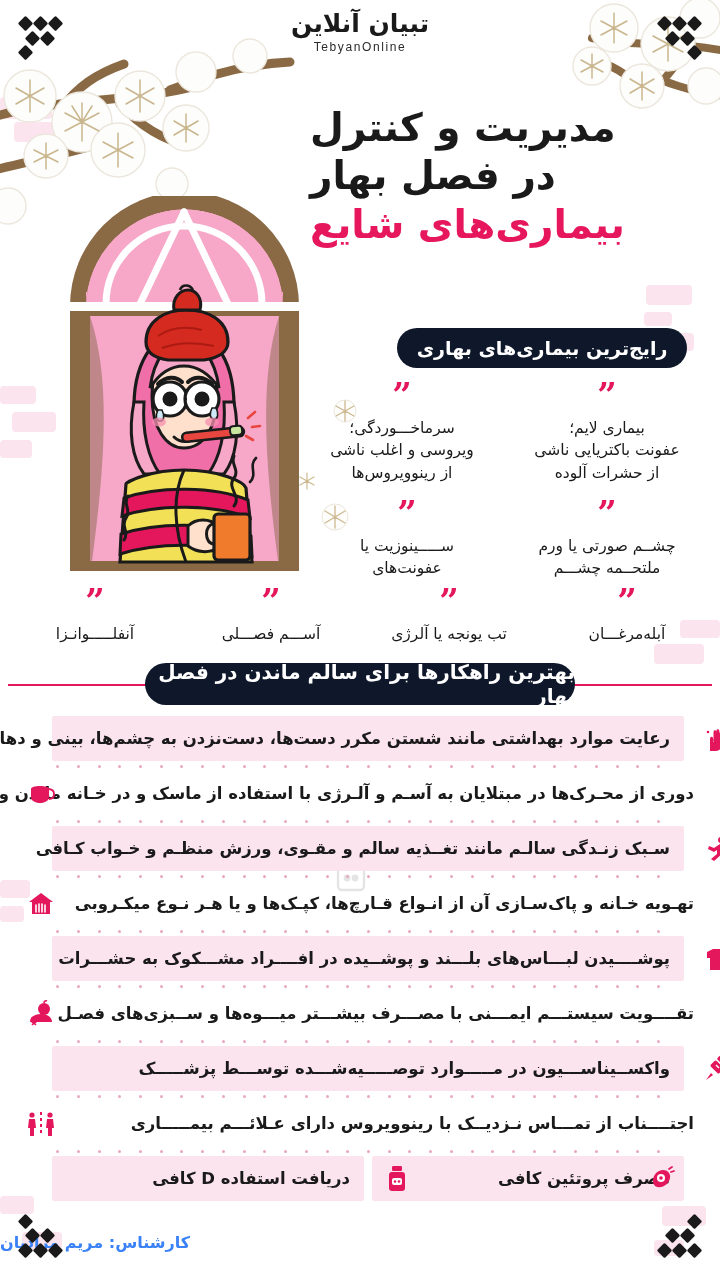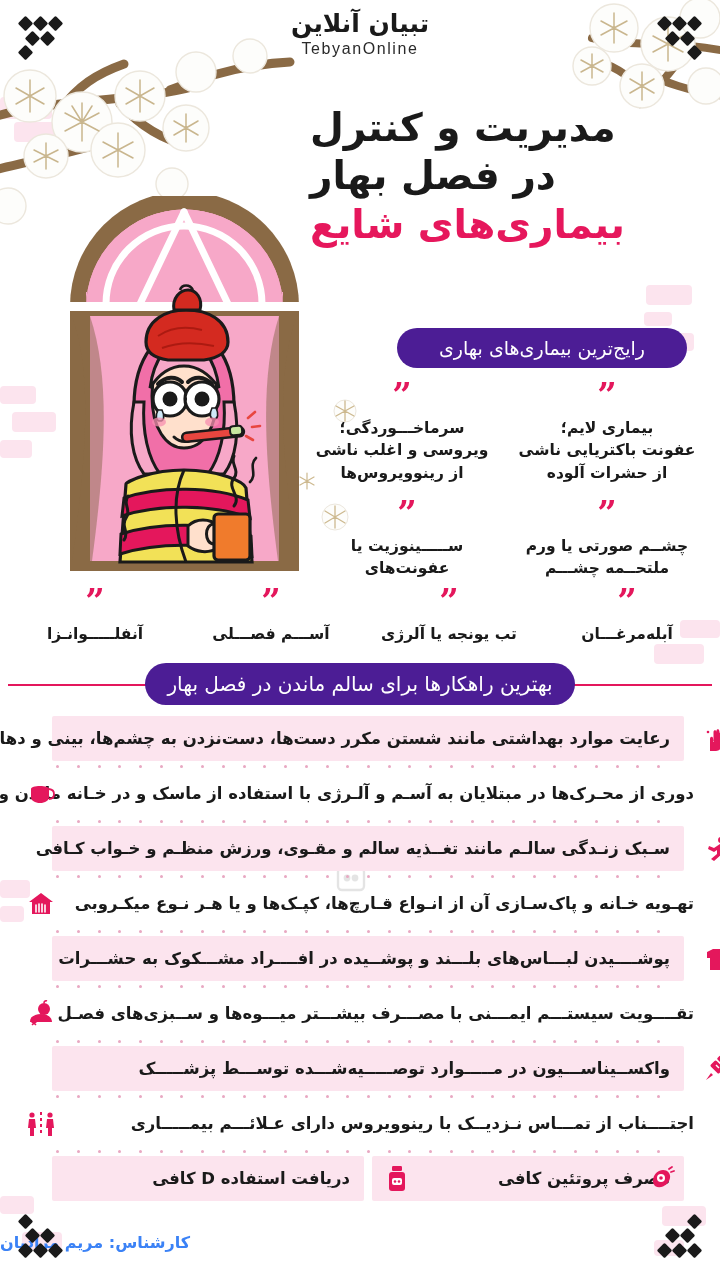--- a/index.html
+++ b/index.html
@@ -36,60 +36,60 @@
   
   .logo-block {
     position: absolute; top: 10px; left: 0; right: 0;
     text-align: center; z-index: 25;
   }
   .logo-fa {
     font-size: 25px; font-weight: 700; color: #1a1a1a;
     letter-spacing: -0.5px; line-height: 1.15;
   }
   .logo-en {
-    font-size: 16px; color: #2a2a2a; letter-spacing: 1.6px;
+    font-size: 12px; color: #2a2a2a; letter-spacing: 1.6px;
     font-family: "Liberation Sans", sans-serif; margin-top: 1px;
   }
 
   
   .main-title {
     position: absolute; top: 104px; right: 20px; width: 390px;
     text-align: left; z-index: 22; direction: rtl;
   }
   .main-title .tl {
     font-size: 39px; font-weight: 700; line-height: 1.24;
     color: #1a1a1a; white-space: nowrap; text-align: left;
   }
   .main-title .tl.accent { color: #e6175c; }
 
   
   .illustration { position: absolute; top: 196px; left: 62px; width: 245px; height: 375px; z-index: 14; }
 
   
   .banner {
-    position: absolute; background: #4c1d95; color: #ffffff;
+    position: absolute; background: #0f172a; color: #ffffff;
     border-radius: 26px; display: flex; align-items: center;
-    justify-content: center; font-weight: 400; z-index: 20;
+    justify-content: center; font-weight: 700; z-index: 20;
   }
   .banner-1 { top: 328px; right: 33px; width: 290px; height: 40px; font-size: 19px; }
   .banner-2 { top: 663px; left: 50%; transform: translateX(-50%); width: 430px; height: 42px; font-size: 20px; }
   .banner-2-rule {
     position: absolute; top: 684px; left: 8px; right: 8px; height: 2px;
     background: #e4175c; z-index: 19;
   }
 
   
   .disease-zone { position: absolute; top: 386px; left: 0; width: 720px; z-index: 18; }
   .d-item { position: absolute; text-align: center; }
   .d-quote {
     color: #e4175c; font-size: 34px; font-weight: 700;
     line-height: 0.55; height: 22px; font-family: "DejaVu Serif", serif;
   }
   .d-text {
-    font-size: 15.5px; font-weight: 700; color: #1a1a1a;
+    font-size: 15.5px; font-weight: 400; color: #1a1a1a;
     line-height: 1.45; margin-top: 9px; white-space: pre-line;
   }
 
   
   .tips { position: absolute; top: 716px; left: 0; width: 720px; z-index: 18; }
   .tip-row {
     position: relative; height: 45px; display: flex; align-items: center;
     padding-right: 8px; padding-left: 52px;
   }
   .tip-row.shaded { background: #fce4ee; margin: 0 36px 0 52px; padding-right: 0; padding-left: 0; border-radius: 2px; }

